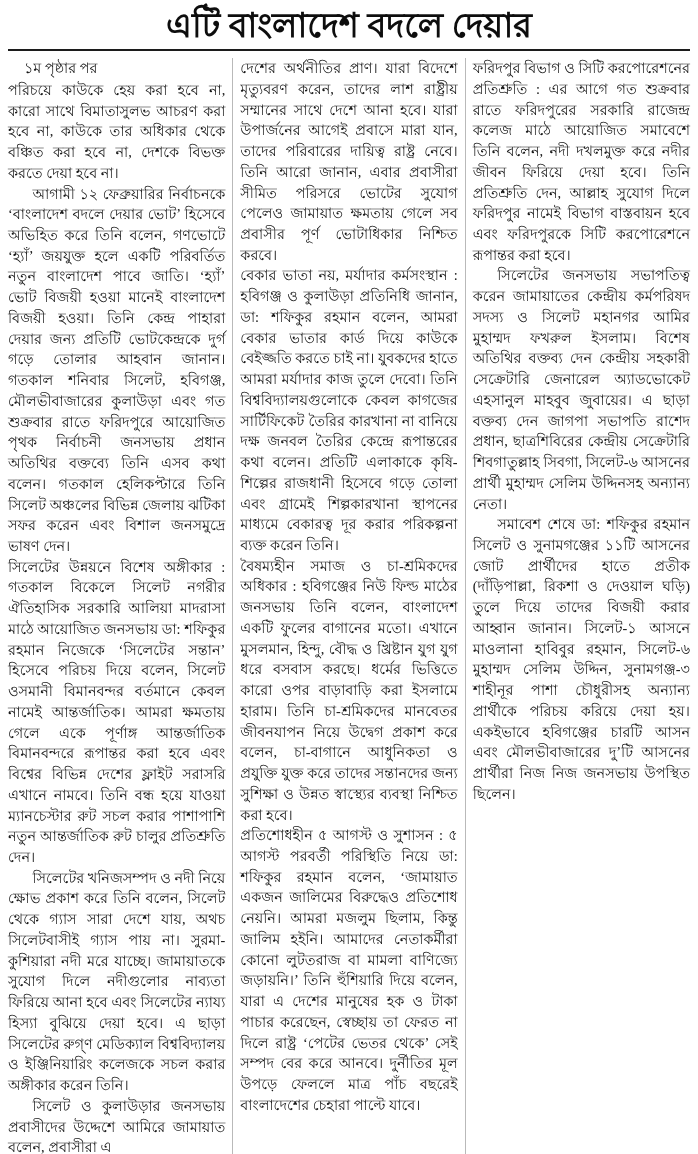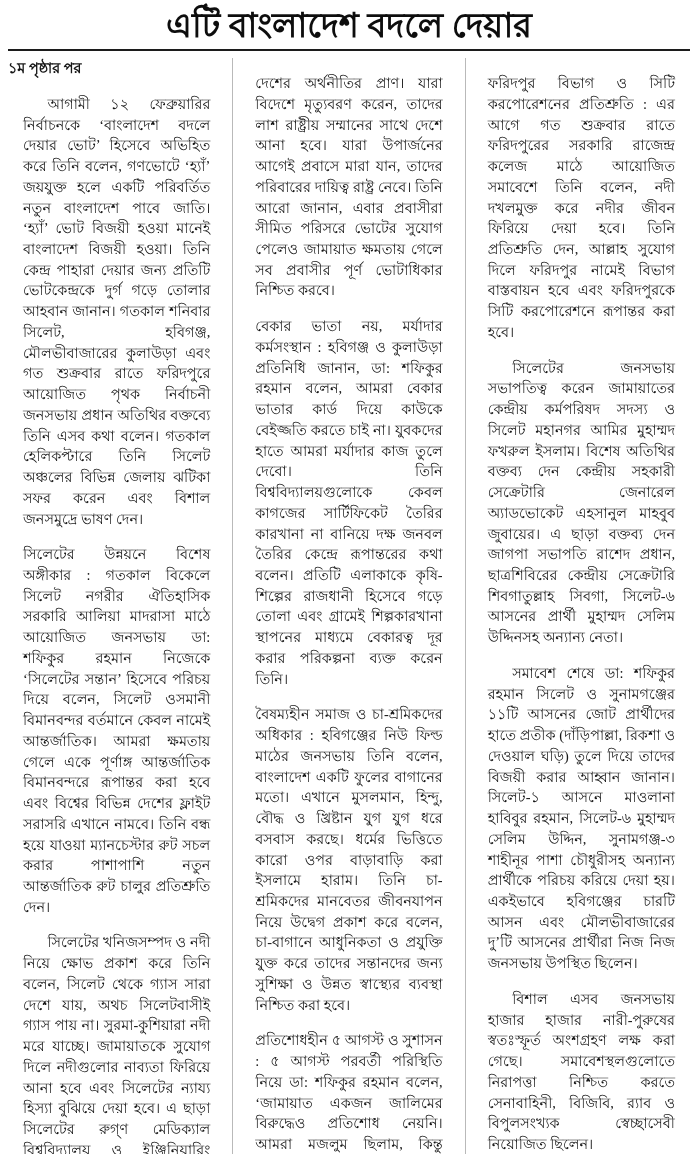--- a/index.html
+++ b/index.html
@@ -43,57 +43,57 @@
     line-height: 1.44;
     color: #161616;
   }
   .col-divider {
     width: 1px;
     background: #b9b9b9;
     margin: 0 7px;
     flex: 0 0 auto;
   }
   p.para {
-    margin: 15px;
+    margin: 0;
     text-indent: 1.7em;
   }
   p.para.noindent {
     text-indent: 0;
   }
   p.continuation {
-    margin: 0 0 1px 0;
+    margin: 0 0 1px 16px;
     text-indent: 0;
-    font-weight: 700;
+    font-weight: 400;
   }
   b.subheading {
     font-weight: 400;
   }
 </style>
 </head>
 <body>
 
 <div class="page">
   <h1 class="headline">এটি বাংলাদেশ বদলে দেয়ার</h1>
   <hr class="top-rule">
   <div class="columns">
       <div class="col">
         <p class="continuation">১ম পৃষ্ঠার পর</p>
+        <p class="para noindent">পরিচয়ে কাউকে হেয় করা হবে না, কারো সাথে বিমাতাসুলভ আচরণ করা হবে না, কাউকে তার অধিকার থেকে বঞ্চিত করা হবে না, দেশকে বিভক্ত করতে দেয়া হবে না।</p>
         <p class="para">আগামী ১২ ফেব্রুয়ারির নির্বাচনকে ‘বাংলাদেশ বদলে দেয়ার ভোট’ হিসেবে অভিহিত করে তিনি বলেন, গণভোটে ‘হ্যাঁ’ জয়যুক্ত হলে একটি পরিবর্তিত নতুন বাংলাদেশ পাবে জাতি। ‘হ্যাঁ’ ভোট বিজয়ী হওয়া মানেই বাংলাদেশ বিজয়ী হওয়া। তিনি কেন্দ্র পাহারা দেয়ার জন্য প্রতিটি ভোটকেন্দ্রকে দুর্গ গড়ে তোলার আহবান জানান। গতকাল শনিবার সিলেট, হবিগঞ্জ, মৌলভীবাজারের কুলাউড়া এবং গত শুক্রবার রাতে ফরিদপুরে আয়োজিত পৃথক নির্বাচনী জনসভায় প্রধান অতিথির বক্তব্যে তিনি এসব কথা বলেন। গতকাল হেলিকপ্টারে তিনি সিলেট অঞ্চলের বিভিন্ন জেলায় ঝটিকা সফর করেন এবং বিশাল জনসমুদ্রে ভাষণ দেন।</p>
         <p class="para noindent"><b class="subheading">সিলেটের উন্নয়নে বিশেষ অঙ্গীকার </b>: গতকাল বিকেলে সিলেট নগরীর ঐতিহাসিক সরকারি আলিয়া মাদরাসা মাঠে আয়োজিত জনসভায় ডা: শফিকুর রহমান নিজেকে ‘সিলেটের সন্তান’ হিসেবে পরিচয় দিয়ে বলেন, সিলেট ওসমানী বিমানবন্দর বর্তমানে কেবল নামেই আন্তর্জাতিক। আমরা ক্ষমতায় গেলে একে পূর্ণাঙ্গ আন্তর্জাতিক বিমানবন্দরে রূপান্তর করা হবে এবং বিশ্বের বিভিন্ন দেশের ফ্লাইট সরাসরি এখানে নামবে। তিনি বন্ধ হয়ে যাওয়া ম্যানচেস্টার রুট সচল করার পাশাপাশি নতুন আন্তর্জাতিক রুট চালুর প্রতিশ্রুতি দেন।</p>
         <p class="para">সিলেটের খনিজসম্পদ ও নদী নিয়ে ক্ষোভ প্রকাশ করে তিনি বলেন, সিলেট থেকে গ্যাস সারা দেশে যায়, অথচ সিলেটবাসীই গ্যাস পায় না। সুরমা-কুশিয়ারা নদী মরে যাচ্ছে। জামায়াতকে সুযোগ দিলে নদীগুলোর নাব্যতা ফিরিয়ে আনা হবে এবং সিলেটের ন্যায্য হিস্যা বুঝিয়ে দেয়া হবে। এ ছাড়া সিলেটের রুগ্ণ মেডিক্যাল বিশ্ববিদ্যালয় ও ইঞ্জিনিয়ারিং কলেজকে সচল করার অঙ্গীকার করেন তিনি।</p>
         <p class="para">সিলেট ও কুলাউড়ার জনসভায় প্রবাসীদের উদ্দেশে আমিরে জামায়াত বলেন, প্রবাসীরা এ</p>
       </div>
       <div class="col-divider"></div>
       <div class="col">
         <p class="para noindent">দেশের অর্থনীতির প্রাণ। যারা বিদেশে মৃত্যুবরণ করেন, তাদের লাশ রাষ্ট্রীয় সম্মানের সাথে দেশে আনা হবে। যারা উপার্জনের আগেই প্রবাসে মারা যান, তাদের পরিবারের দায়িত্ব রাষ্ট্র নেবে। তিনি আরো জানান, এবার প্রবাসীরা সীমিত পরিসরে ভোটের সুযোগ পেলেও জামায়াত ক্ষমতায় গেলে সব প্রবাসীর পূর্ণ ভোটাধিকার নিশ্চিত করবে।</p>
         <p class="para noindent"><b class="subheading">বেকার ভাতা নয়, মর্যাদার কর্মসংস্থান </b>: হবিগঞ্জ ও কুলাউড়া প্রতিনিধি জানান, ডা: শফিকুর রহমান বলেন, আমরা বেকার ভাতার কার্ড দিয়ে কাউকে বেইজ্জতি করতে চাই না। যুবকদের হাতে আমরা মর্যাদার কাজ তুলে দেবো। তিনি বিশ্ববিদ্যালয়গুলোকে কেবল কাগজের সার্টিফিকেট তৈরির কারখানা না বানিয়ে দক্ষ জনবল তৈরির কেন্দ্রে রূপান্তরের কথা বলেন। প্রতিটি এলাকাকে কৃষি-শিল্পের রাজধানী হিসেবে গড়ে তোলা এবং গ্রামেই শিল্পকারখানা স্থাপনের মাধ্যমে বেকারত্ব দূর করার পরিকল্পনা ব্যক্ত করেন তিনি।</p>
         <p class="para noindent"><b class="subheading">বৈষম্যহীন সমাজ ও চা-শ্রমিকদের অধিকার </b>: হবিগঞ্জের নিউ ফিল্ড মাঠের জনসভায় তিনি বলেন, বাংলাদেশ একটি ফুলের বাগানের মতো। এখানে মুসলমান, হিন্দু, বৌদ্ধ ও খ্রিষ্টান যুগ যুগ ধরে বসবাস করছে। ধর্মের ভিত্তিতে কারো ওপর বাড়াবাড়ি করা ইসলামে হারাম। তিনি চা-শ্রমিকদের মানবেতর জীবনযাপন নিয়ে উদ্বেগ প্রকাশ করে বলেন, চা-বাগানে আধুনিকতা ও প্রযুক্তি যুক্ত করে তাদের সন্তানদের জন্য সুশিক্ষা ও উন্নত স্বাস্থ্যের ব্যবস্থা নিশ্চিত করা হবে।</p>
         <p class="para noindent"><b class="subheading">প্রতিশোধহীন ৫ আগস্ট ও সুশাসন </b>: ৫ আগস্ট পরবর্তী পরিস্থিতি নিয়ে ডা: শফিকুর রহমান বলেন, ‘জামায়াত একজন জালিমের বিরুদ্ধেও প্রতিশোধ নেয়নি। আমরা মজলুম ছিলাম, কিন্তু জালিম হইনি। আমাদের নেতাকর্মীরা কোনো লুটতরাজ বা মামলা বাণিজ্যে জড়ায়নি।’ তিনি হুঁশিয়ারি দিয়ে বলেন, যারা এ দেশের মানুষের হক ও টাকা পাচার করেছেন, স্বেচ্ছায় তা ফেরত না দিলে রাষ্ট্র ‘পেটের ভেতর থেকে’ সেই সম্পদ বের করে আনবে। দুর্নীতির মূল উপড়ে ফেললে মাত্র পাঁচ বছরেই বাংলাদেশের চেহারা পাল্টে যাবে।</p>
       </div>
       <div class="col-divider"></div>
       <div class="col">
         <p class="para noindent"><b class="subheading">ফরিদপুর বিভাগ ও সিটি করপোরেশনের প্রতিশ্রুতি </b>: এর আগে গত শুক্রবার রাতে ফরিদপুরের সরকারি রাজেন্দ্র কলেজ মাঠে আয়োজিত সমাবেশে তিনি বলেন, নদী দখলমুক্ত করে নদীর জীবন ফিরিয়ে দেয়া হবে। তিনি প্রতিশ্রুতি দেন, আল্লাহ সুযোগ দিলে ফরিদপুর নামেই বিভাগ বাস্তবায়ন হবে এবং ফরিদপুরকে সিটি করপোরেশনে রূপান্তর করা হবে।</p>
         <p class="para">সিলেটের জনসভায় সভাপতিত্ব করেন জামায়াতের কেন্দ্রীয় কর্মপরিষদ সদস্য ও সিলেট মহানগর আমির মুহাম্মদ ফখরুল ইসলাম। বিশেষ অতিথির বক্তব্য দেন কেন্দ্রীয় সহকারী সেক্রেটারি জেনারেল অ্যাডভোকেট এহসানুল মাহবুব জুবায়ের। এ ছাড়া বক্তব্য দেন জাগপা সভাপতি রাশেদ প্রধান, ছাত্রশিবিরের কেন্দ্রীয় সেক্রেটারি শিবগাতুল্লাহ সিবগা, সিলেট-৬ আসনের প্রার্থী মুহাম্মদ সেলিম উদ্দিনসহ অন্যান্য নেতা।</p>
         <p class="para">সমাবেশ শেষে ডা: শফিকুর রহমান সিলেট ও সুনামগঞ্জের ১১টি আসনের জোট প্রার্থীদের হাতে প্রতীক (দাঁড়িপাল্লা, রিকশা ও দেওয়াল ঘড়ি) তুলে দিয়ে তাদের বিজয়ী করার আহ্বান জানান। সিলেট-১ আসনে মাওলানা হাবিবুর রহমান, সিলেট-৬ মুহাম্মদ সেলিম উদ্দিন, সুনামগঞ্জ-৩ শাহীনূর পাশা চৌধুরীসহ অন্যান্য প্রার্থীকে পরিচয় করিয়ে দেয়া হয়। একইভাবে হবিগঞ্জের চারটি আসন এবং মৌলভীবাজারের দু’টি আসনের প্রার্থীরা নিজ নিজ জনসভায় উপস্থিত ছিলেন।</p>
-        <p class="para">বিশাল এসব জনসভায় হাজার হাজার নারী-পুরুষের স্বতঃস্ফূর্ত অংশগ্রহণ লক্ষ করা গেছে। সমাবেশস্থলগুলোতে নিরাপত্তা নিশ্চিত করতে সেনাবাহিনী, বিজিবি, র‍্যাব ও বিপুলসংখ্যক স্বেচ্ছাসেবী নিয়োজিত ছিলেন।</p>
       </div>
     </div>
 </div>
 
 </body></html>

